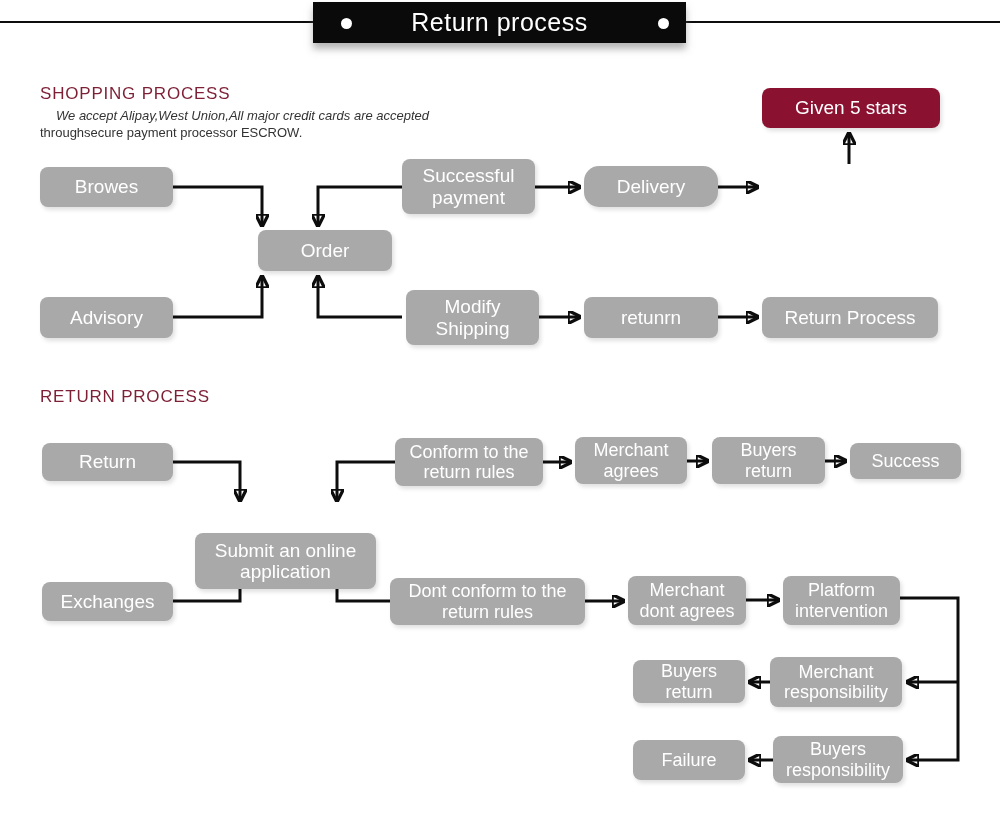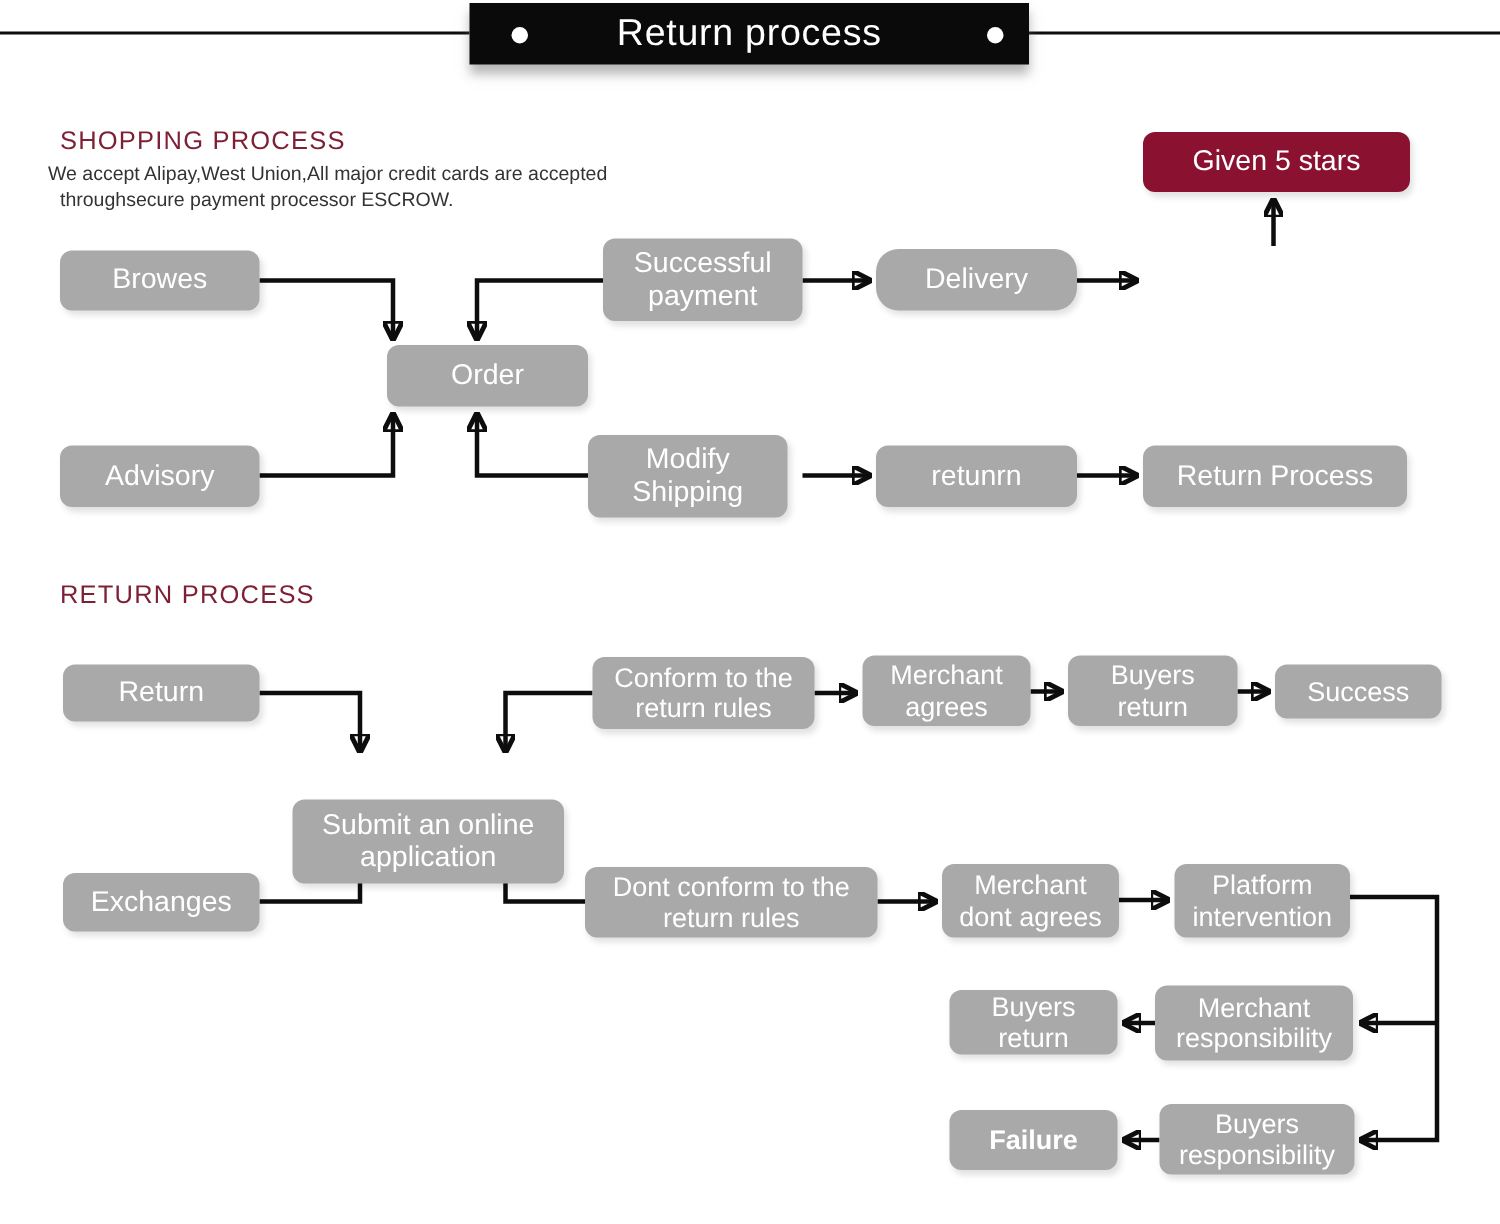--- a/index.html
+++ b/index.html
@@ -44,57 +44,57 @@
   .node.sm{font-size:18px;}
   .node.accent{background:var(--accent_maroon);}
   
   .n-browes{left:40px;top:167px;width:133px;height:40px;}
   .n-order{left:223px;top:230px;width:134px;height:41px;margin-left:35px;}
   .n-advisory{left:40px;top:297px;width:133px;height:41px;}
   .n-successful{left:402px;top:159px;width:133px;height:55px;}
   .n-delivery{left:584px;top:166px;width:134px;height:41px;border-radius:15px;}
   .n-confirm{left:762px;top:166px;width:176px;height:41px;}
   .n-given{left:762px;top:88px;width:178px;height:40px;}
-  .n-modify{left:392px;top:290px;width:133px;height:55px;}
+  .n-modify{left:406px;top:290px;width:133px;height:55px;}
   .n-retunrn{left:584px;top:297px;width:134px;height:41px;}
   .n-returnprocess{left:762px;top:297px;width:176px;height:41px;}
   
   .n-return{left:42px;top:443px;width:131px;height:38px;}
   .n-submit{left:195px;top:505px;width:181px;height:56px;margin-top:28px;}
   .n-exchanges{left:42px;top:582px;width:131px;height:39px;}
   .n-conform{left:395px;top:438px;width:148px;height:48px;}
   .n-magrees{left:575px;top:437px;width:112px;height:47px;}
   .n-breturn1{left:712px;top:437px;width:113px;height:47px;}
   .n-success{left:850px;top:443px;width:111px;height:36px;}
   .n-dontconform{left:390px;top:578px;width:195px;height:47px;}
   .n-mdontagrees{left:628px;top:576px;width:118px;height:49px;}
   .n-platform{left:783px;top:576px;width:117px;height:49px;}
   .n-breturn2{left:633px;top:660px;width:112px;height:43px;}
   .n-business{left:770px;top:657px;width:132px;height:50px;}
-  .n-failure{left:633px;top:740px;width:112px;height:40px;font-weight:bold;}
+  .n-failure{left:633px;top:740px;width:112px;height:40px;}
   .n-bresp{left:773px;top:736px;width:130px;height:47px;}
   
   .arrows{position:absolute;left:0;top:0;width:1000px;height:816px;pointer-events:none;}
   .arrows path{fill:none;stroke:var(--line_black);stroke-width:3;}
 </style>
 </head>
 <body>
 
 <div class="canvas">
 
   <div class="banner-line left"></div>
   <div class="banner-line right"></div>
   <div class="banner">
     <span>Return process</span>
   </div>
   <span class="dot l"></span>
   <span class="dot r"></span>
 
   <div class="sec-heading" style="left:40px;top:84px;">SHOPPING PROCESS</div>
-  <div class="sec-desc" style="left:32px;top:107px;">We accept Alipay,West Union,All major credit cards are accepted</div>
+  <div class="sec-desc" style="left:56px;top:107px;font-style:italic;">We accept Alipay,West Union,All major credit cards are accepted</div>
   <div class="sec-desc" style="left:40px;top:124px;">throughsecure payment processor ESCROW.</div>
 
   <div class="sec-heading" style="left:40px;top:387px;">RETURN PROCESS</div>
 
   <svg class="arrows" viewBox="0 0 1000 816" xmlns="http://www.w3.org/2000/svg">
     <defs>
       <marker id="ah" markerUnits="userSpaceOnUse" markerWidth="13" markerHeight="13" viewBox="0 0 12 12" refX="10" refY="6" orient="auto">
         <path d="M0,0 L12,6 L0,12 Z" fill="#0d0d0d" stroke="none"></path>
       </marker>
     </defs>

